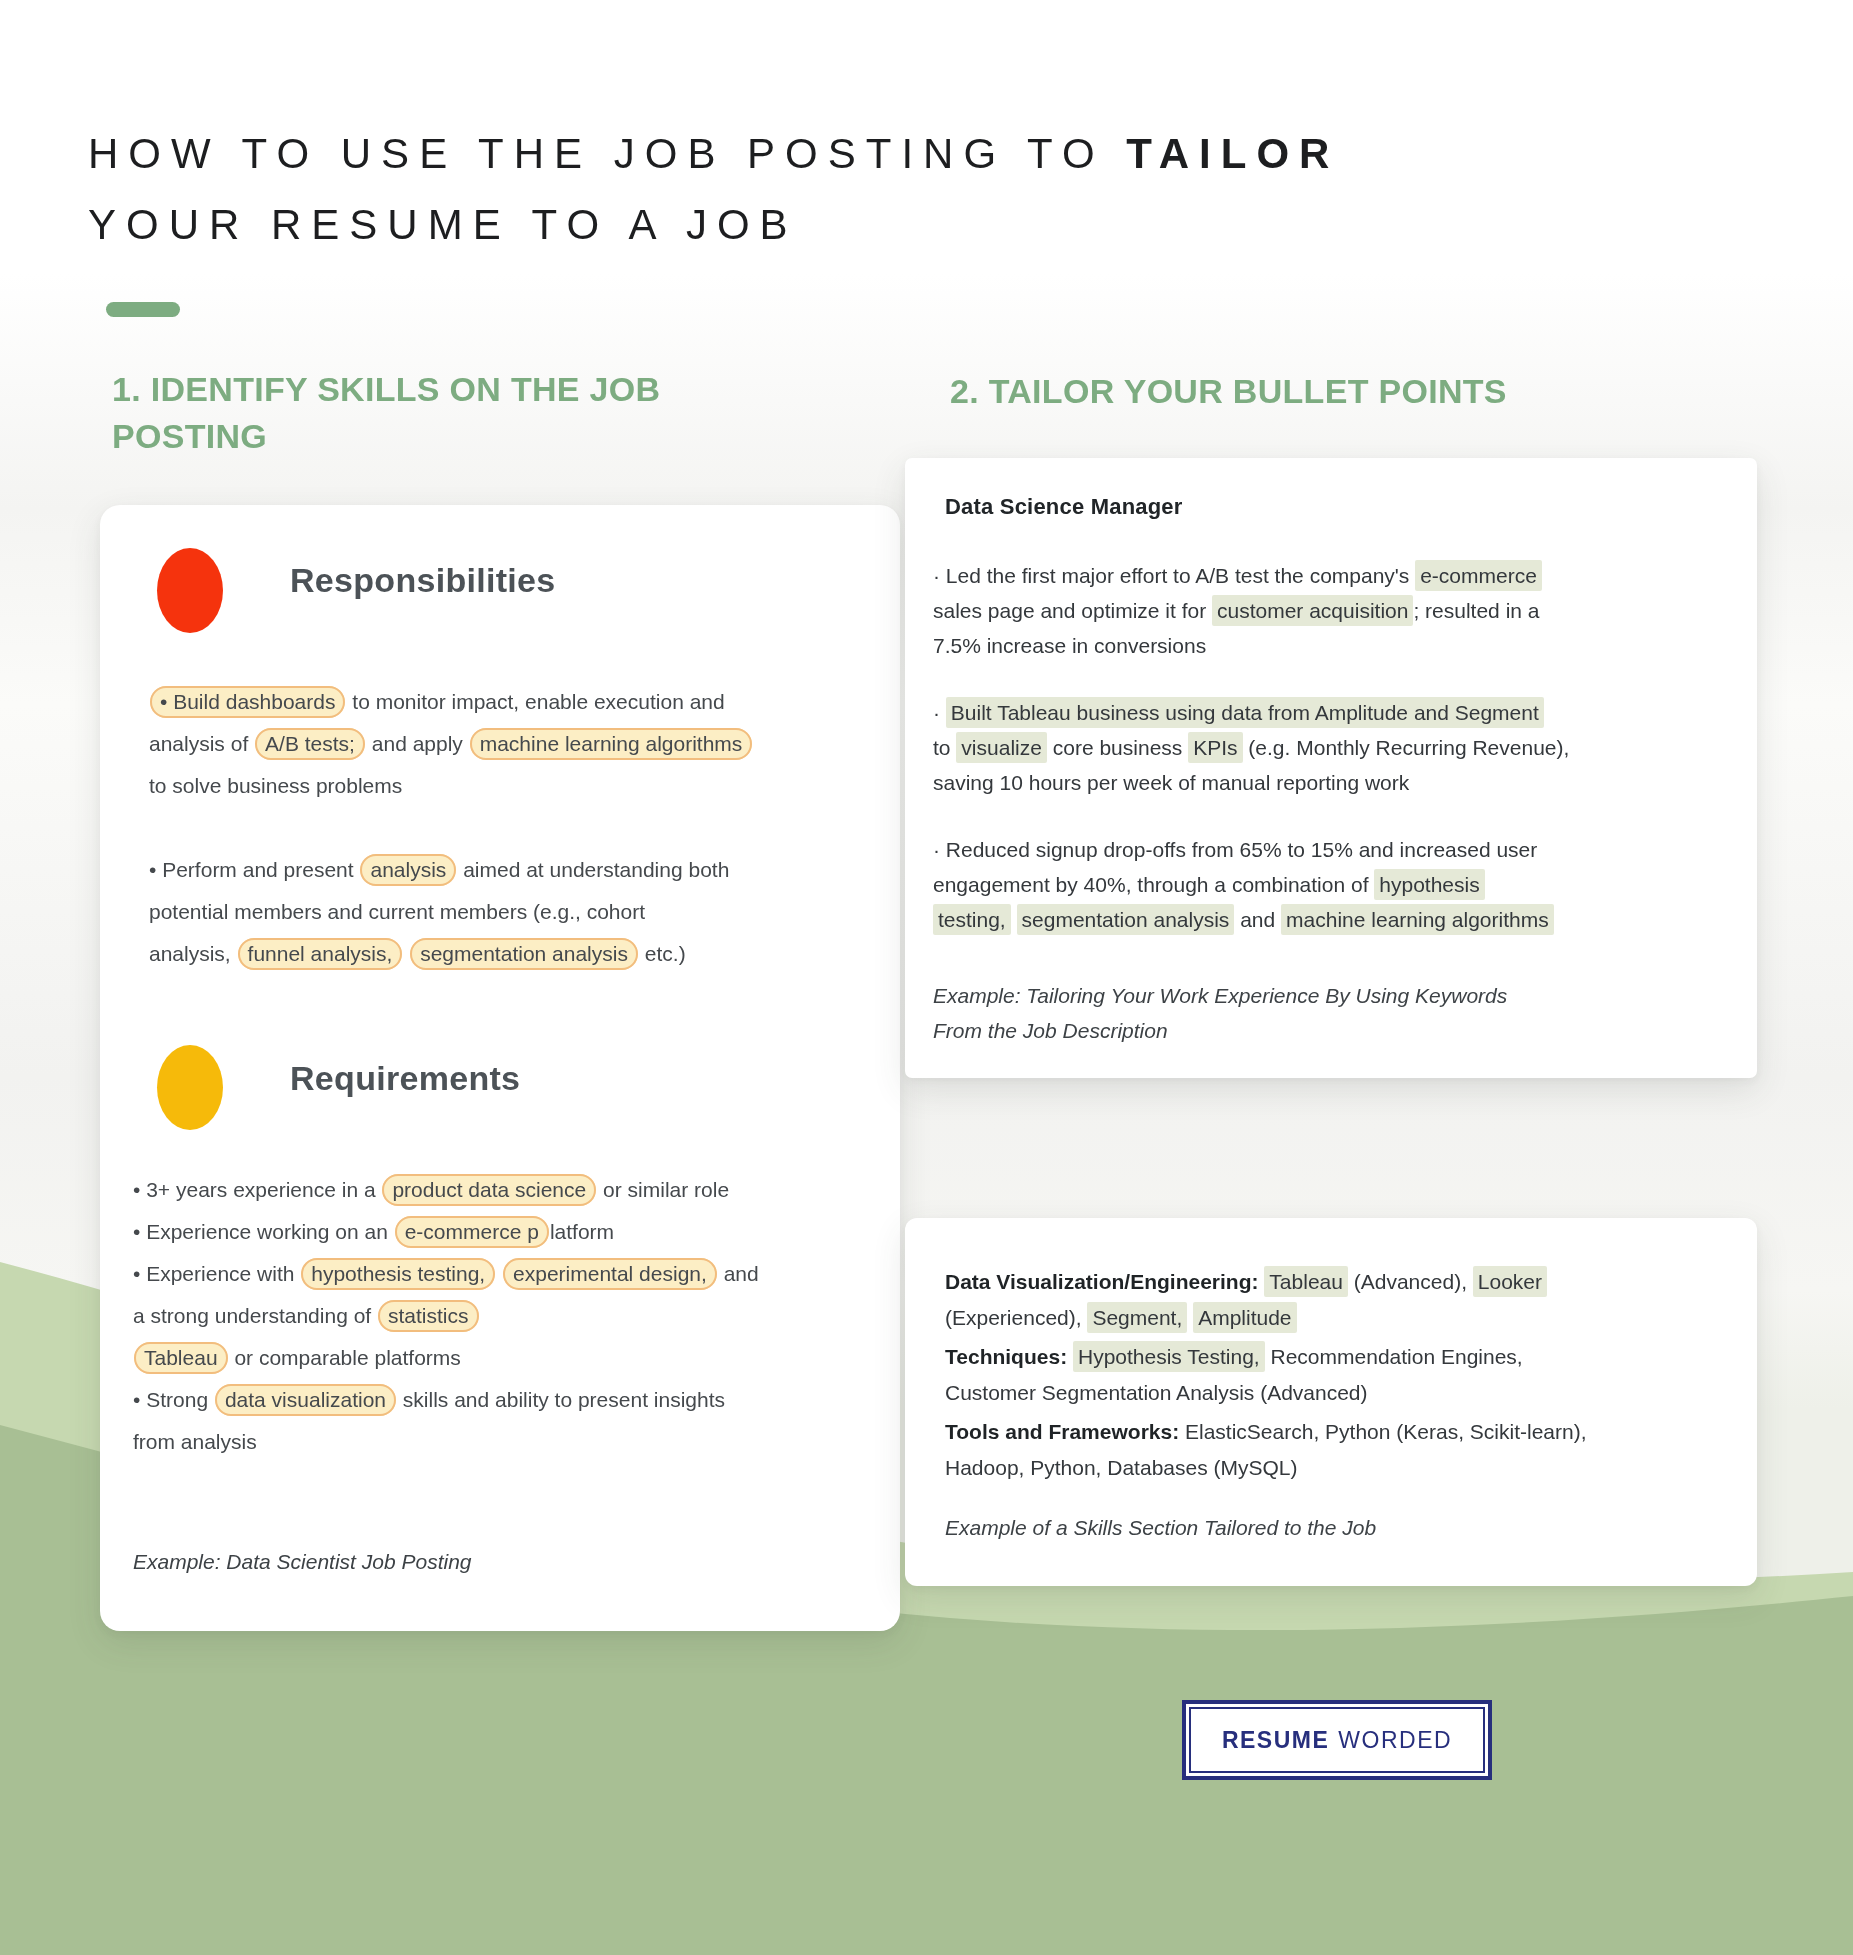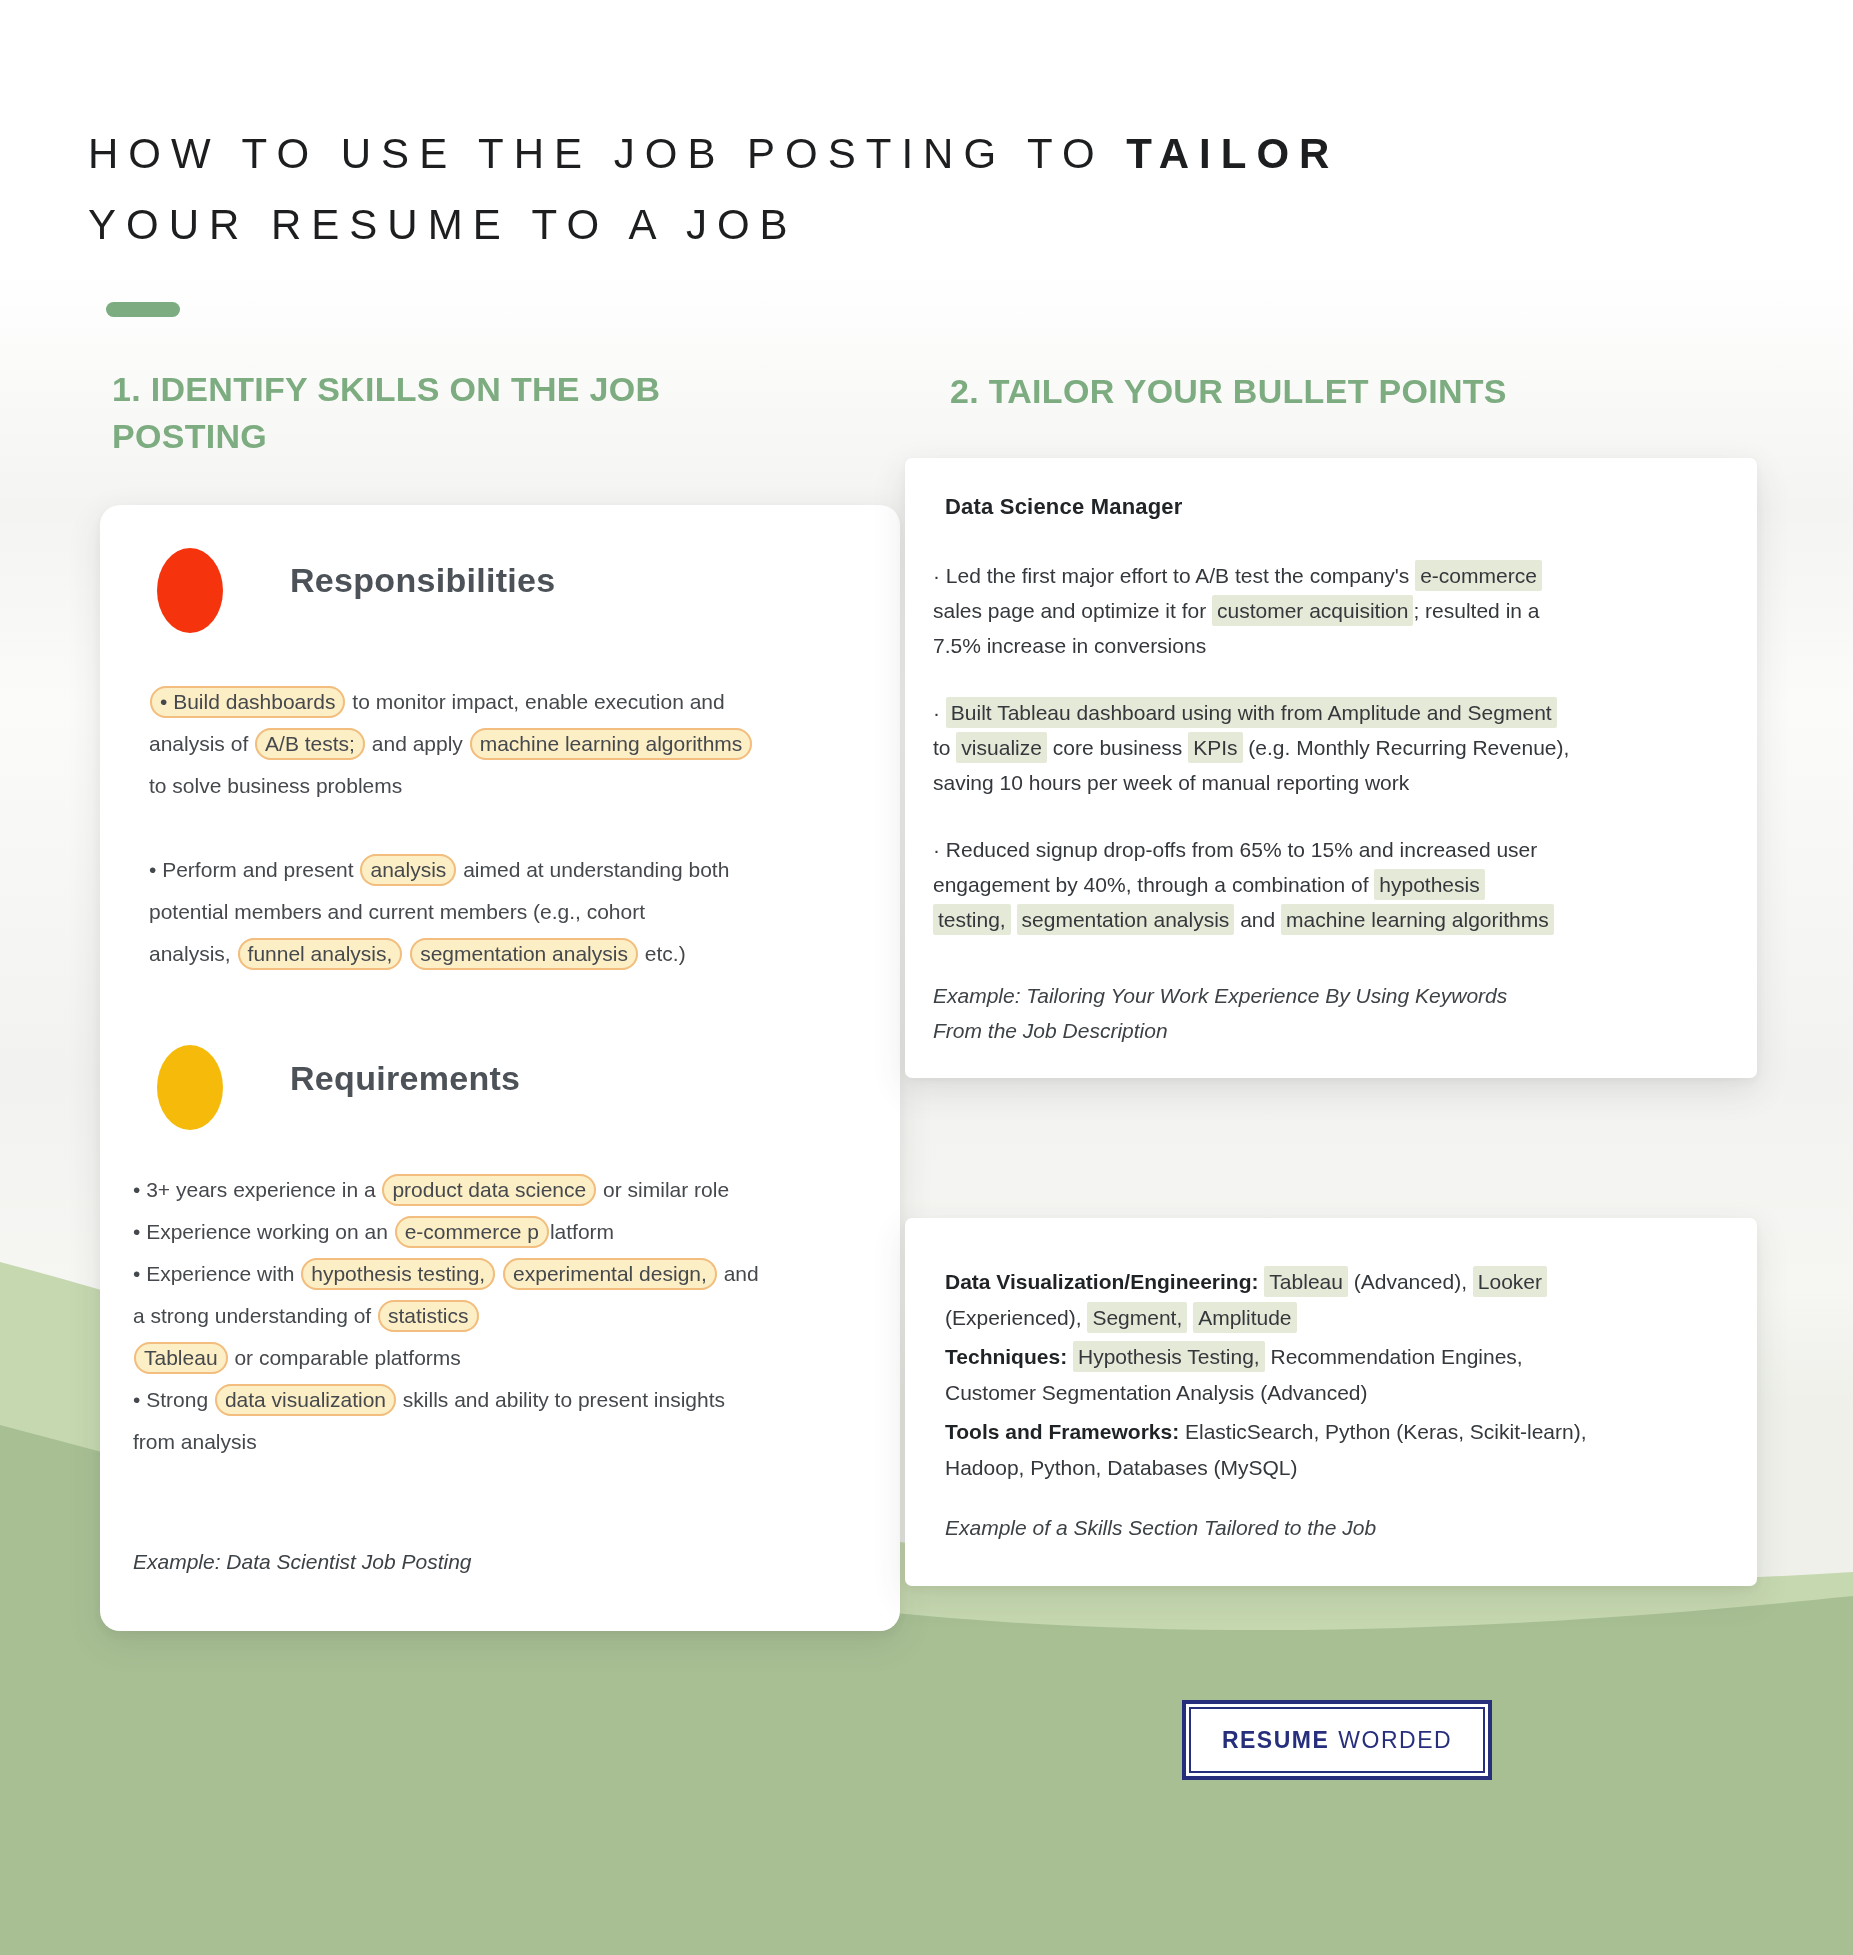--- a/index.html
+++ b/index.html
@@ -46,21 +46,21 @@
   .h-step1{left:112px;top:366px;width:700px;}
   .h-step2{left:950px;top:368px;width:800px;}
   .h-step3{left:948px;top:1146px;width:820px;}
 
   .card{
     position:absolute;background:#ffffff;z-index:2;
     box-shadow:0 12px 34px rgba(55,65,55,0.12),0 3px 8px rgba(55,65,55,0.05);
   }
   .left-card{left:100px;top:505px;width:800px;height:1126px;border-radius:20px;}
   .right-card-1{left:905px;top:458px;width:852px;height:620px;border-radius:7px;}
-  .right-card-2{left:905px;top:1218px;width:852px;height:368px;border-radius:7px;}
+  .right-card-2{left:905px;top:1218px;width:852px;height:368px;border-radius:12px;}
 
   .oval{position:absolute;width:66px;height:85px;border-radius:50%;}
   .oval.red{left:57px;top:43px;background:var(--red-oval,#f5330d);}
   .oval.yellow{left:57px;top:540px;background:var(--yellow-oval,#f6ba0a);}
 
   .card-heading{
     position:absolute;left:190px;margin:0;
     font-size:34px;font-weight:700;color:var(--heading-gray,#4c5257);letter-spacing:0.3px;
   }
   .card-heading.resp{top:56px;}
@@ -173,21 +173,21 @@
 
   <section class="card right-card-1">
     <h3 class="job-title">Data Science Manager</h3>
     <div class="rc-text rc1-bullets">
       <p>
           <span class="tline"><span>· Led the first major effort to A/B test the company's </span><span class="hl-green">e-commerce</span></span>
           <span class="tline"><span>sales page and optimize it for </span><span class="hl-green">customer acquisition</span><span>; resulted in a</span></span>
           <span class="tline"><span>7.5% increase in conversions</span></span>
         </p>
       <p>
-          <span class="tline"><span>· </span><span class="hl-green">Built Tableau dashboard using with from Amplitude and Segment</span></span>
+          <span class="tline"><span>· </span><span class="hl-green">Built Tableau business using data from Amplitude and Segment</span></span>
           <span class="tline"><span>to </span><span class="hl-green">visualize</span><span> core business </span><span class="hl-green">KPIs</span><span> (e.g. Monthly Recurring Revenue),</span></span>
           <span class="tline"><span>saving 10 hours per week of manual reporting work</span></span>
         </p>
       <p>
           <span class="tline"><span>· Reduced signup drop-offs from 65% to 15% and increased user</span></span>
           <span class="tline"><span>engagement by 40%, through a combination of </span><span class="hl-green">hypothesis</span></span>
           <span class="tline"><span class="hl-green">testing,</span><span> </span><span class="hl-green">segmentation analysis</span><span> and </span><span class="hl-green">machine learning algorithms</span></span>
         </p>
     </div>
     <p class="caption rc1-caption">

